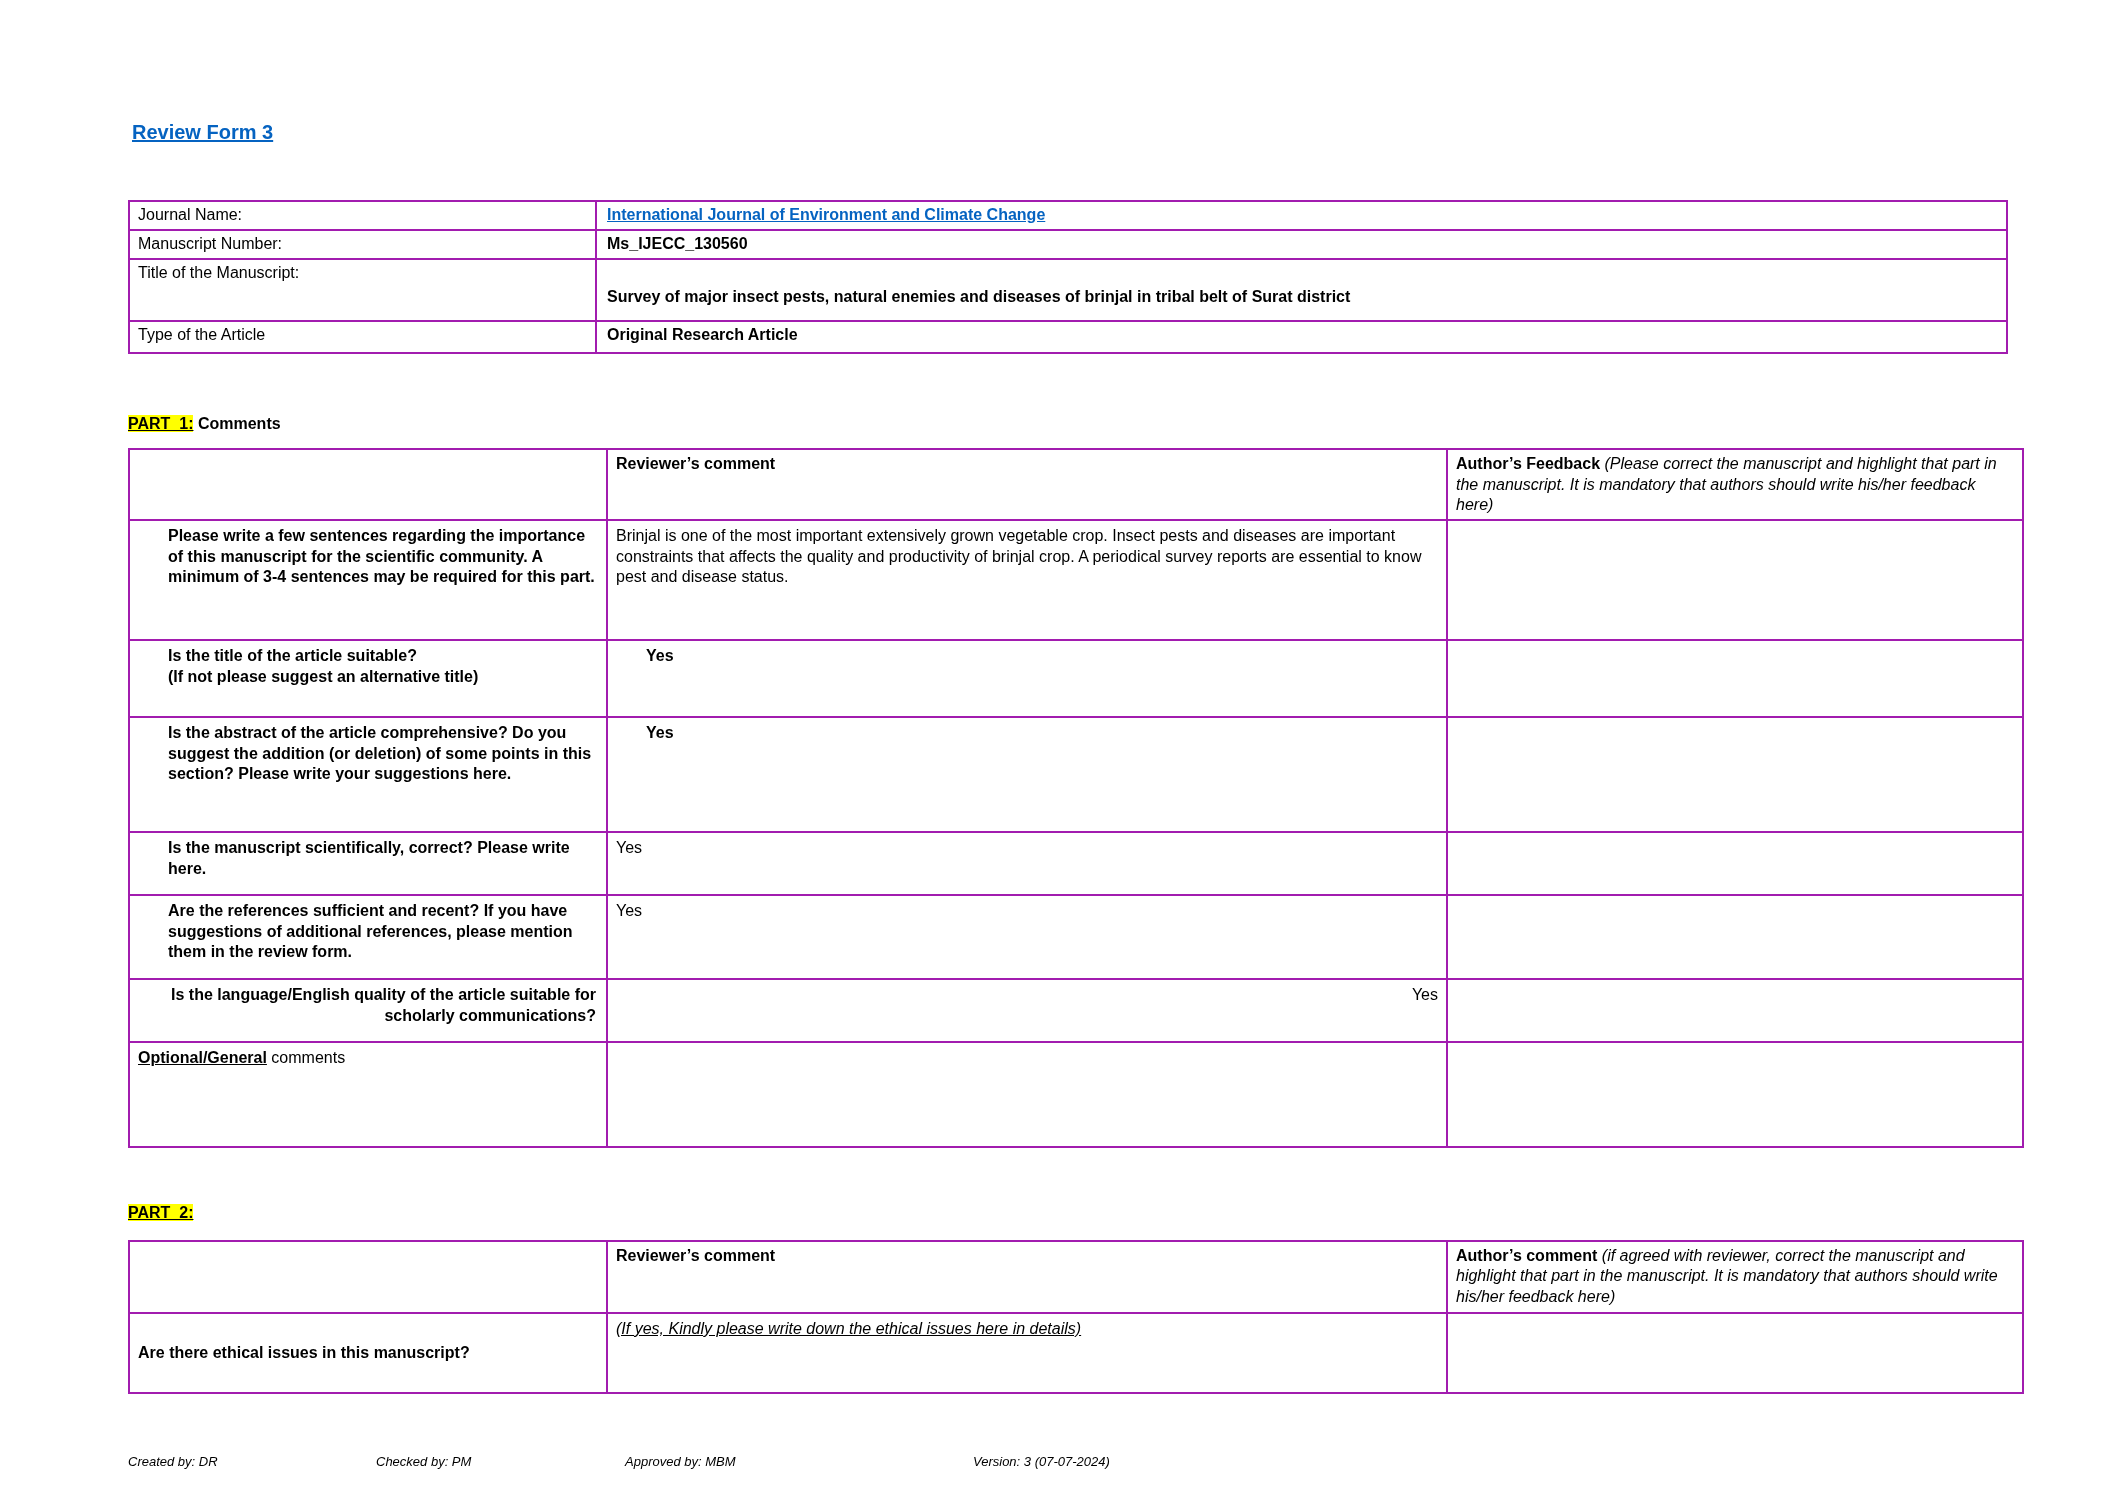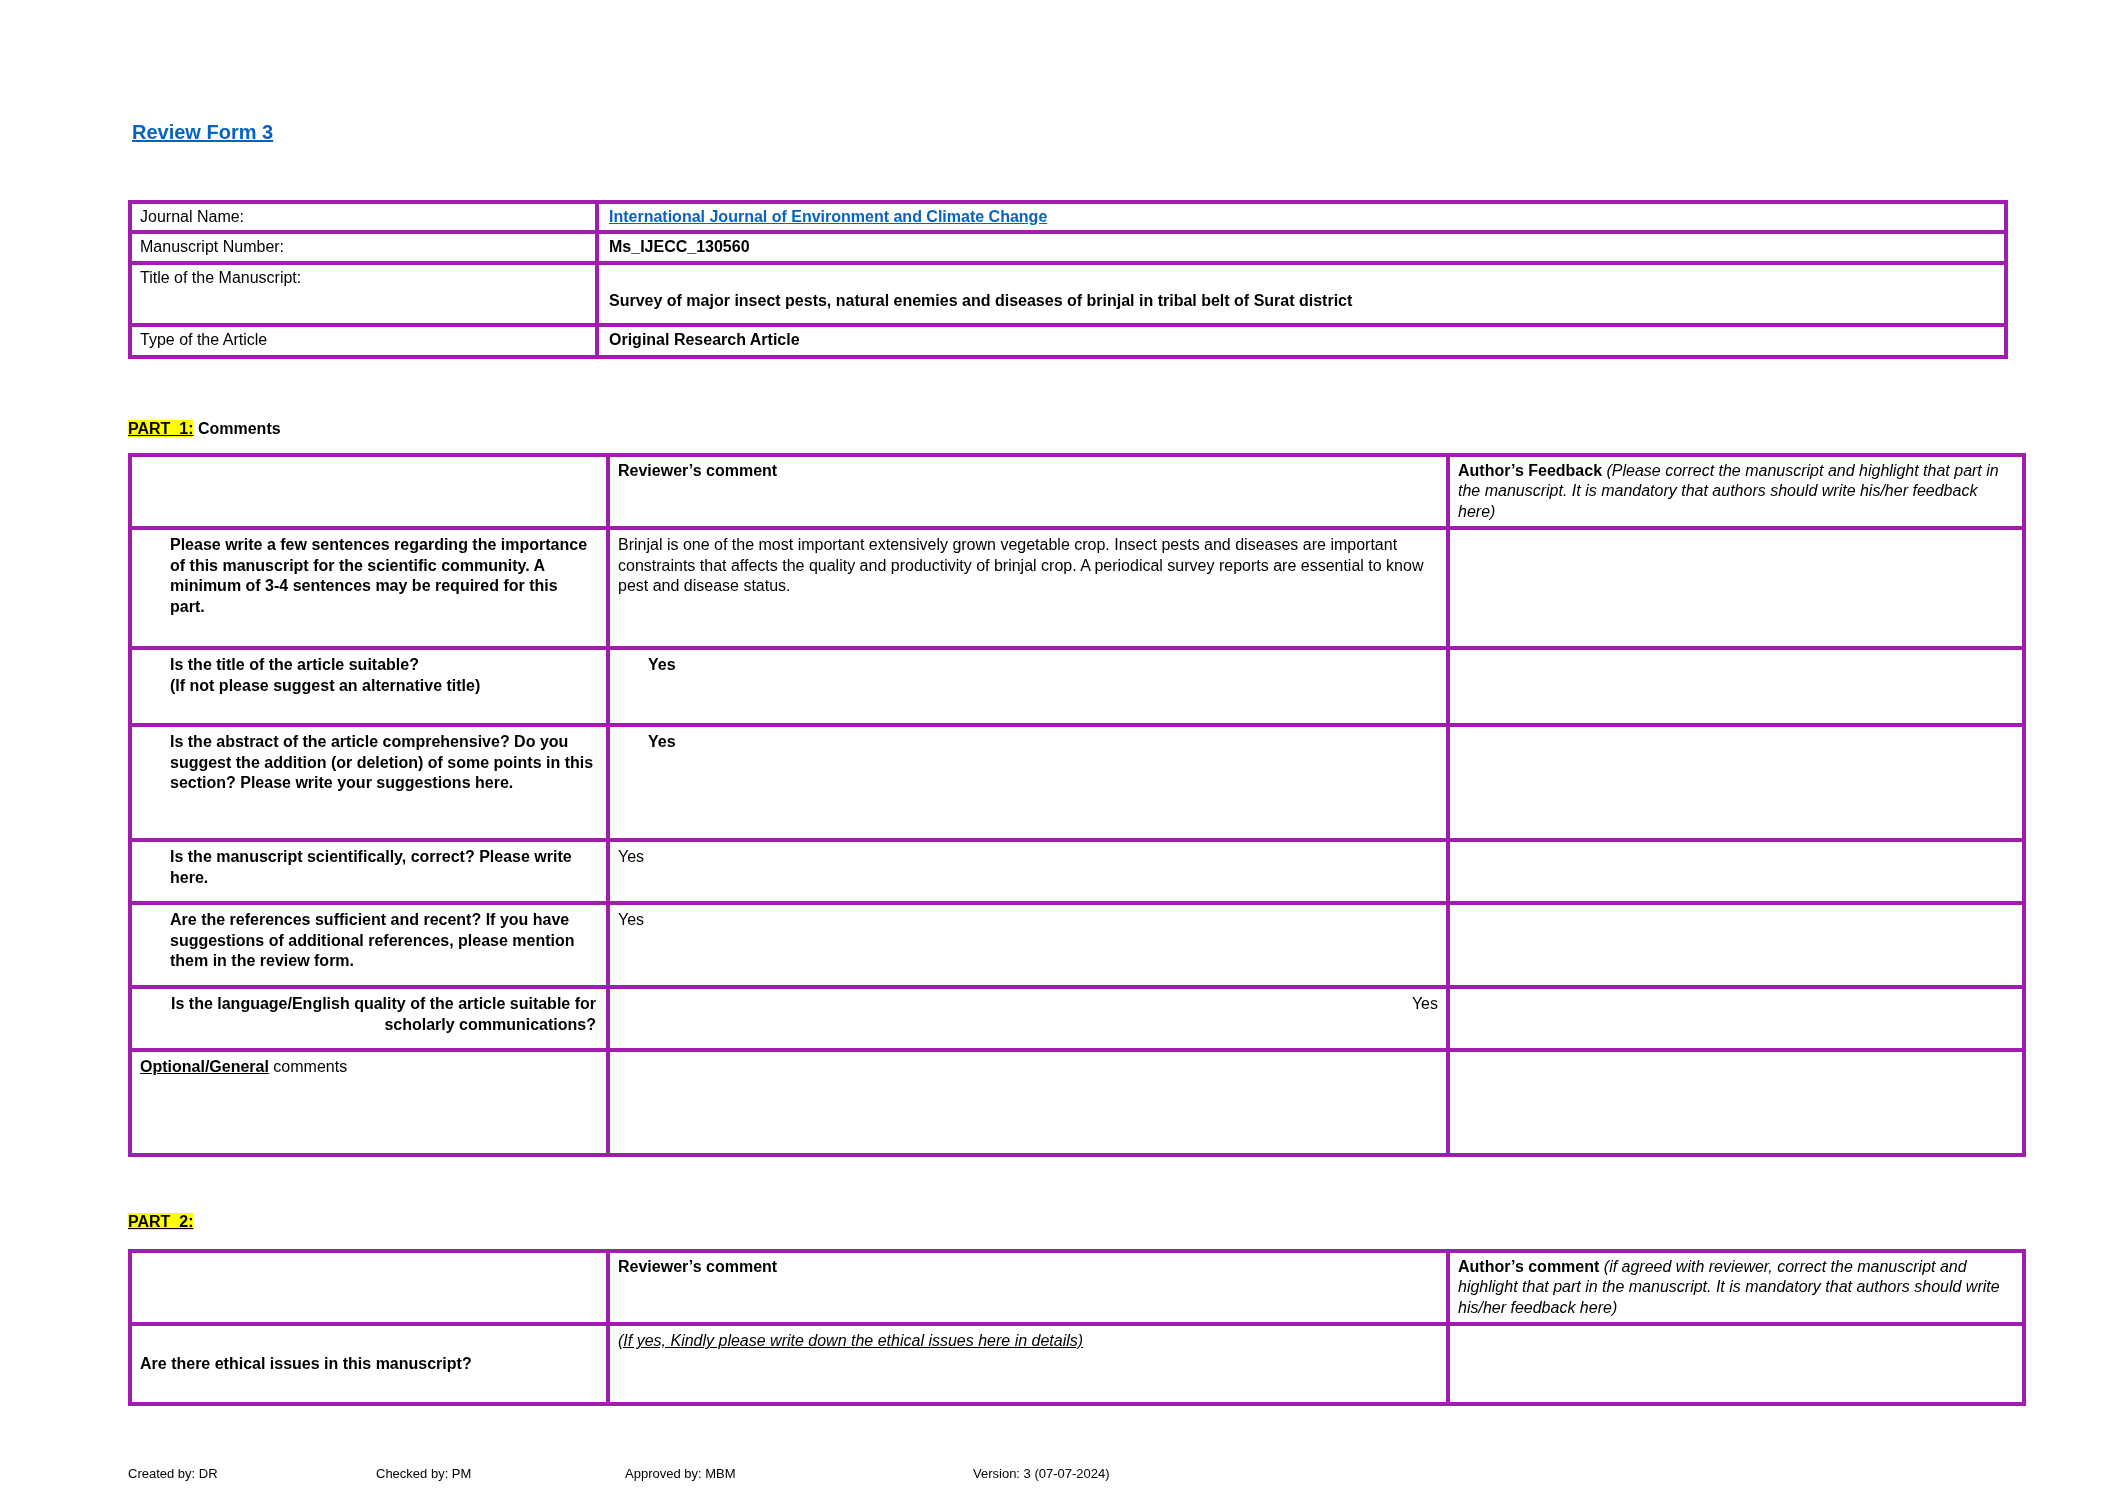--- a/index.html
+++ b/index.html
@@ -22,21 +22,21 @@
   .doc-title {
     font-size: 20px;
     font-weight: bold;
     color: var(--link, #0563C1);
     text-decoration: underline;
     margin-left: 4px;
     margin-top: 8px;
   }
 
   table { border-collapse: collapse; table-layout: fixed; }
-  td { border: 4px solid #a21caf; vertical-align: top; padding: 3px 8px; }
+  td { border: 2px solid #a21caf; vertical-align: top; padding: 3px 8px; }
 
   
   .meta-table { width: 1880px; margin-top: 54px; }
   .meta-table col.c-label { width: 467px; }
   .meta-table td.label { padding: 3px 8px; }
   .meta-table td.value { padding: 3px 10px; font-weight: bold; }
   .meta-table tr.r-title td.value { vertical-align: middle; padding-top: 18px; }
   .link {
     color: var(--link, #0563C1);
     font-weight: bold;
@@ -106,20 +106,21 @@
   .meta-table tr.r-journal { height: 29px; }
   .meta-table tr.r-number  { height: 29px; }
   .meta-table tr.r-title   { height: 62px; }
   .meta-table tr.r-type    { height: 32px; }
 
   
   .footer {
     margin-top: 60px;
     font-size: 13px;
     white-space: nowrap;
+    font-style: italic;
   }
   .footer span { display: inline-block; }
   .f1 { width: 248px; }
   .f2 { width: 249px; }
   .f3 { width: 348px; }
 </style>
 </head>
 <body>
 
 <div class="page">

